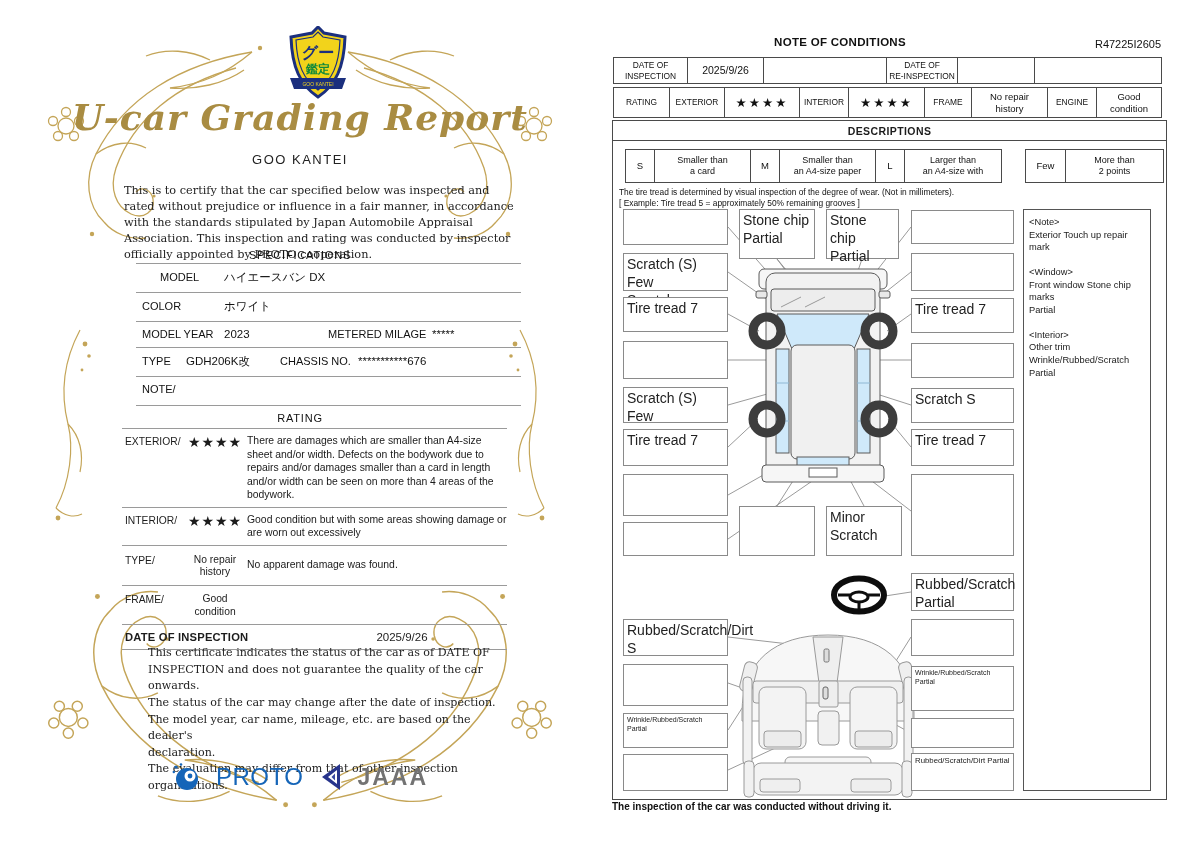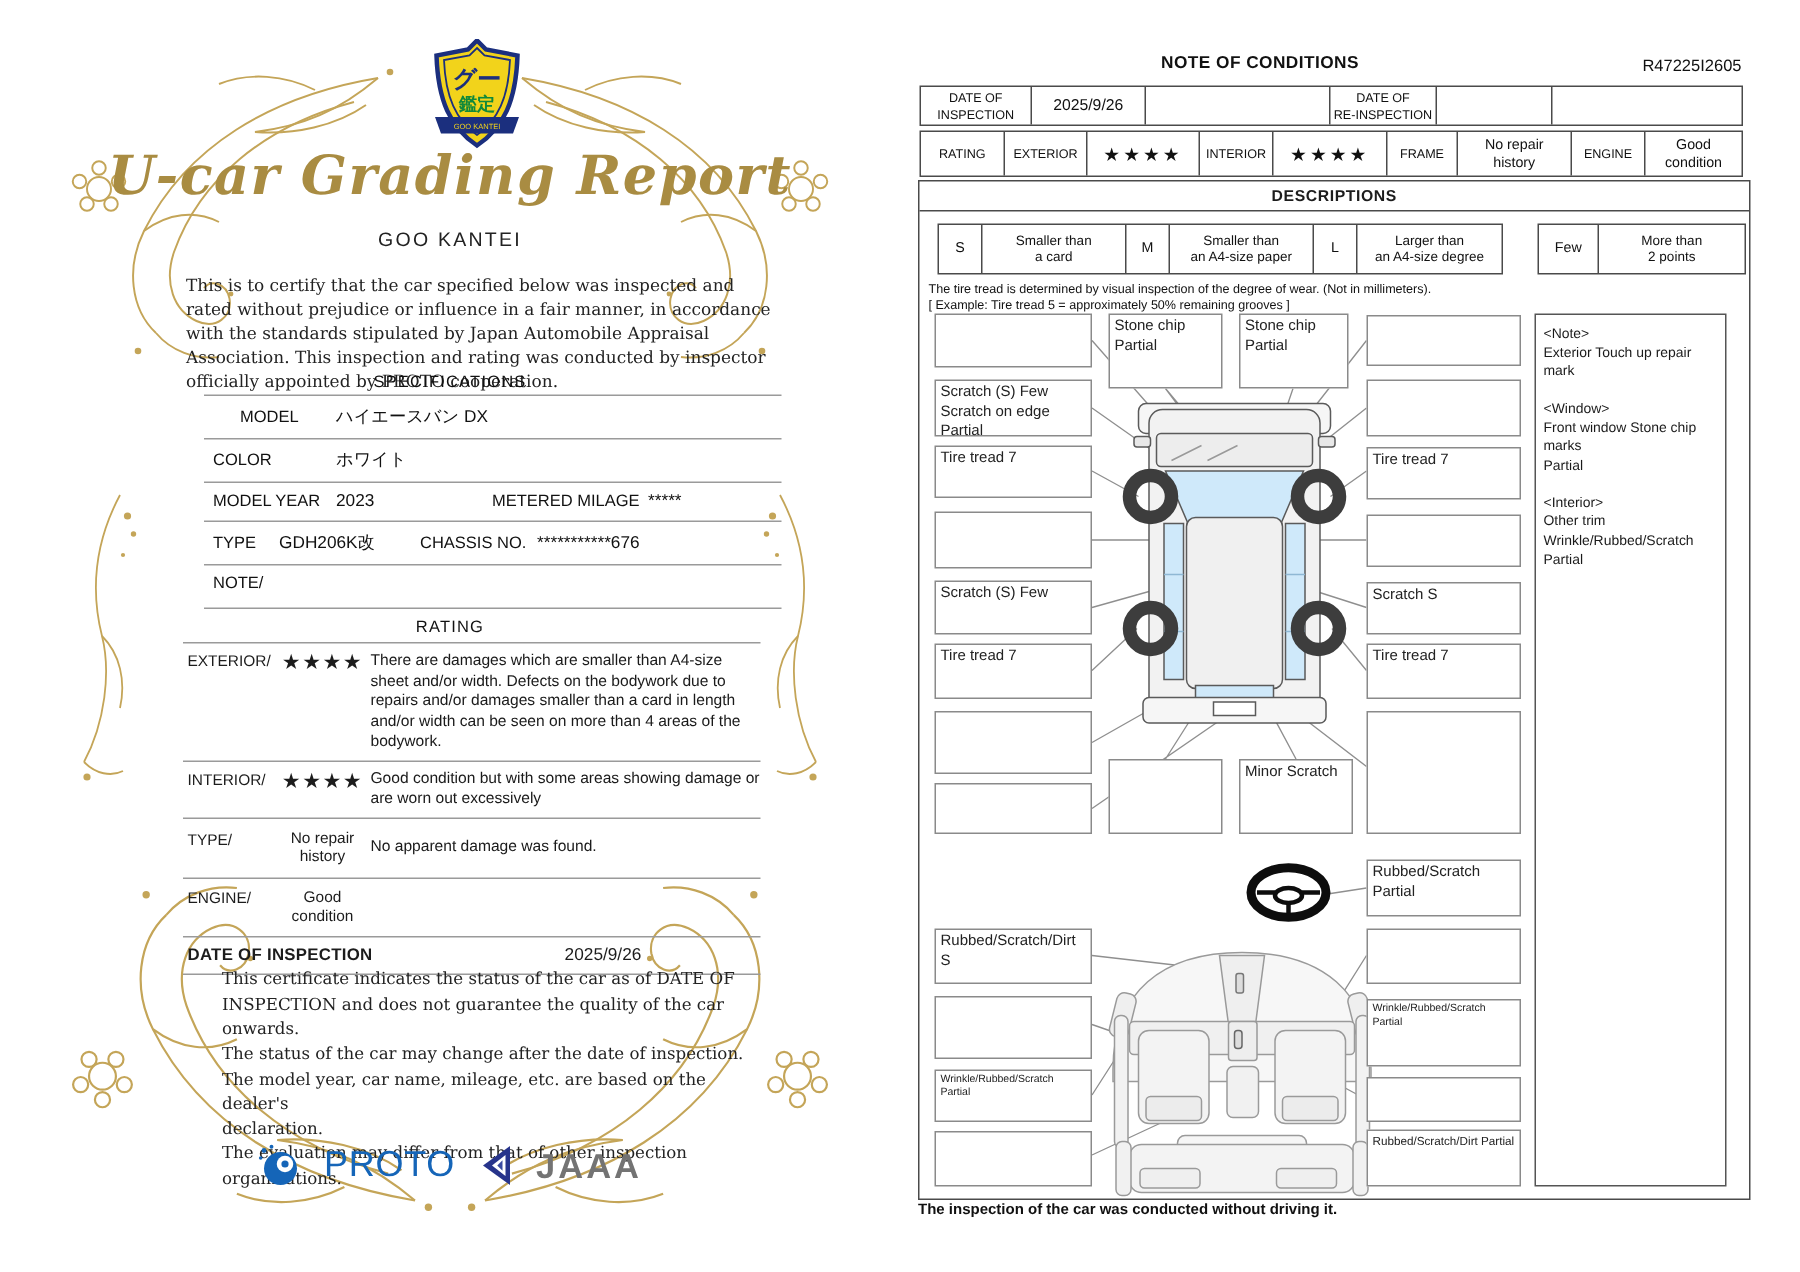--- a/index.html
+++ b/index.html
@@ -44,21 +44,21 @@
       text-align:center;font-size:8.4px;line-height:1.2;color:#111;white-space:pre-line;box-sizing:border-box;}
   .tbl .c:last-child{border-right:none;}
   .tbl .c.stars{font-family:"DejaVu Sans",sans-serif;font-size:12.5px;letter-spacing:2px;}
   .tbl .c.v{font-size:10.5px;}
   #desc-box{position:absolute;left:12px;top:120px;width:553px;height:678px;
       border:1.2px solid #4a4a4a;box-sizing:content-box;}
   #desc-head{position:absolute;left:0;top:0;width:100%;height:20px;line-height:20px;
       text-align:center;font-size:10.5px;font-weight:600;letter-spacing:.4px;
       border-bottom:1.2px solid #4a4a4a;box-sizing:border-box;}
   .tire-note{position:absolute;left:6px;font-size:8.4px;color:#111;}
-  .co{position:absolute;border:1px solid #8a8a8a;background:#fff;font-size:10px;
+  .co{position:absolute;border:1px solid #8a8a8a;background:#fff;font-size:14px;
       padding:2px 3px;color:#222;white-space:pre-line;line-height:1.28;box-sizing:border-box;}
   .co.s{font-size:7px;}
   .co.m{font-size:7.8px;}
   #notes-panel{position:absolute;left:410px;top:88px;width:128px;height:582px;
       border:1.4px solid #555;font-size:9.3px;line-height:1.35;padding:6px 5px;
       white-space:pre-line;box-sizing:border-box;color:#1a1a1a;}
   .footer-note{position:absolute;left:12px;top:801px;font-size:10px;font-weight:700;color:#111;}
 </style>
 </head>
 <body>
@@ -157,21 +157,21 @@
       <span class="lr-label">INTERIOR/</span>
       <span class="lr-grade stars">★★★★</span>
       <span class="lr-desc">Good condition but with some areas showing damage or are worn out excessively</span>
     </div>
     <div class="lr-row" style="padding:7px 0">
       <span class="lr-label">TYPE/</span>
       <span class="lr-grade">No repair history</span>
       <span class="lr-desc" style="padding-top:5px">No apparent damage was found.</span>
     </div>
     <div class="lr-row" style="padding:6px 0">
-      <span class="lr-label">ENGINE/</span>
+      <span class="lr-label">FRAME/</span>
       <span class="lr-grade">Good condition</span>
     </div>
     <div class="date-row">
       <span class="dl">DATE OF INSPECTION</span>
       <span class="dv">2025/9/26</span>
     </div>
   </div>
 
   <div class="abs disc pre" style="left:148px;top:645px;width:368px">This certificate indicates the status of the car as of DATE OF
 INSPECTION and does not guarantee the quality of the car onwards.
@@ -234,21 +234,21 @@
 
     <div class="tbl" style="left:12px;top:28px;height:34px">
       <div class="c" style="width:29px;font-size:9.5px">S</div>
       <div class="c" style="width:96px;font-size:9px">Smaller than
 a card</div>
       <div class="c" style="width:29px;font-size:9.5px">M</div>
       <div class="c" style="width:96px;font-size:9px">Smaller than
 an A4-size paper</div>
       <div class="c" style="width:29px;font-size:9.5px">L</div>
       <div class="c" style="width:96px;font-size:9px">Larger than
-an A4-size degree</div>
+an A4-size with</div>
     </div>
     <div class="tbl" style="left:412px;top:28px;height:34px">
       <div class="c" style="width:40px;font-size:9.5px">Few</div>
       <div class="c" style="width:97px;font-size:9px">More than
 2 points</div>
     </div>
 
     <div class="tire-note" style="top:66px">The tire tread is determined by visual inspection of the degree of wear. (Not in millimeters).</div>
     <div class="tire-note" style="top:77px">[ Example: Tire tread 5 = approximately 50% remaining grooves ]</div>
 

